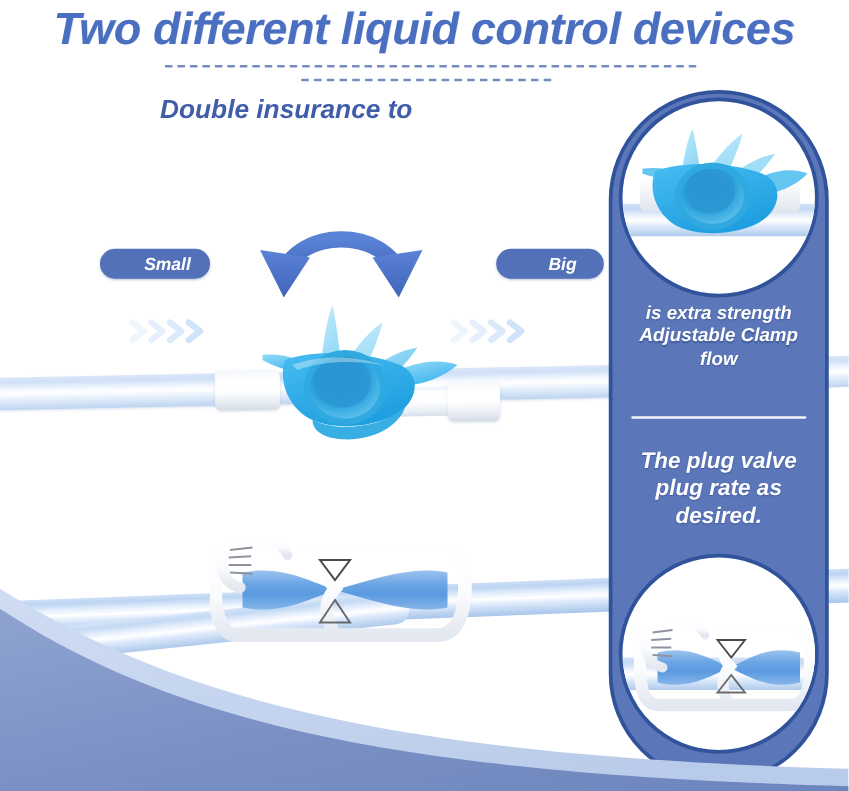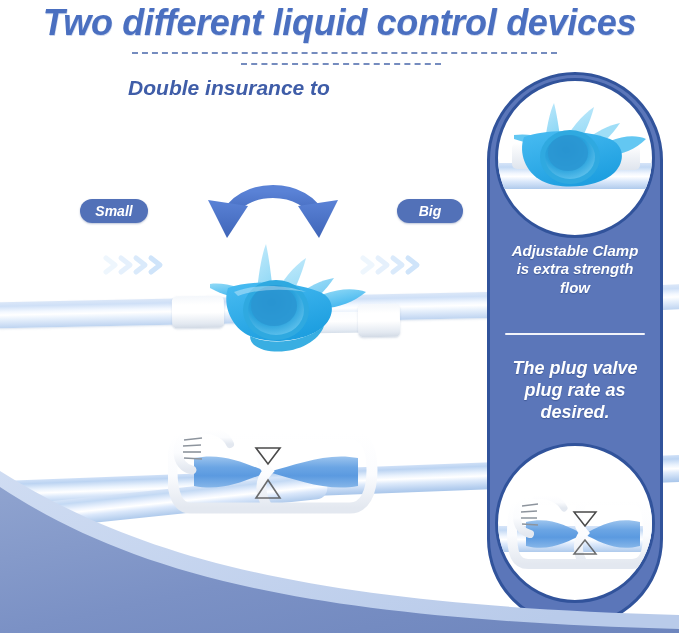--- a/index.html
+++ b/index.html
@@ -71,20 +71,21 @@
 
   
   .arc-arrow{position:absolute;left:193px;top:160px;width:160px;height:80px;}
 
   
   .pill{
     position:absolute;height:24px;line-height:24px;text-align:center;
     border-radius:12px;background:#5271B8;color:#ffffff;
     font-size:14px;font-style:italic;font-weight:bold;
     box-shadow:0 1px 2px rgba(60,85,140,.35);
+    padding-left:20px;
   }
   .pill-small{left:80px;top:199px;width:68px;}
   .pill-big{left:397px;top:199px;width:66px;}
 
   
   .chev-grp{position:absolute;height:30px;}
   .chev-l{left:103px;top:250px;width:68px;}
   .chev-r{left:360px;top:250px;width:72px;}
 
   
@@ -299,22 +300,22 @@
       <path d="M112,60 C126,54 140,54 148,58 C138,68 124,74 112,74 Z" fill="#63c7f2"></path>
       <path d="M26,56 C48,48 86,48 112,58 C126,64 128,80 116,92
                C102,106 64,110 44,100 C28,92 20,72 26,56 Z" fill="url(#i1d)"></path>
       <ellipse cx="72" cy="76" rx="30" ry="27" fill="#2FA9E0"></ellipse>
       <ellipse cx="72" cy="76" rx="25" ry="22" fill="url(#i1h)"></ellipse>
       <ellipse cx="70" cy="72" rx="20" ry="18" fill="#2B97D2" opacity="0.85"></ellipse>
     </svg>
   </div>
 
   <div class="panel-txt panel-txt-1">
+    <div>is extra strength</div>
     <div>Adjustable Clamp</div>
-    <div>is extra strength</div>
     <div>flow</div>
   </div>
 
   <div class="panel-rule"></div>
 
   <div class="panel-txt panel-txt-2">
     <div>The plug valve</div>
     <div>plug rate as desired.</div>
   </div>
 

